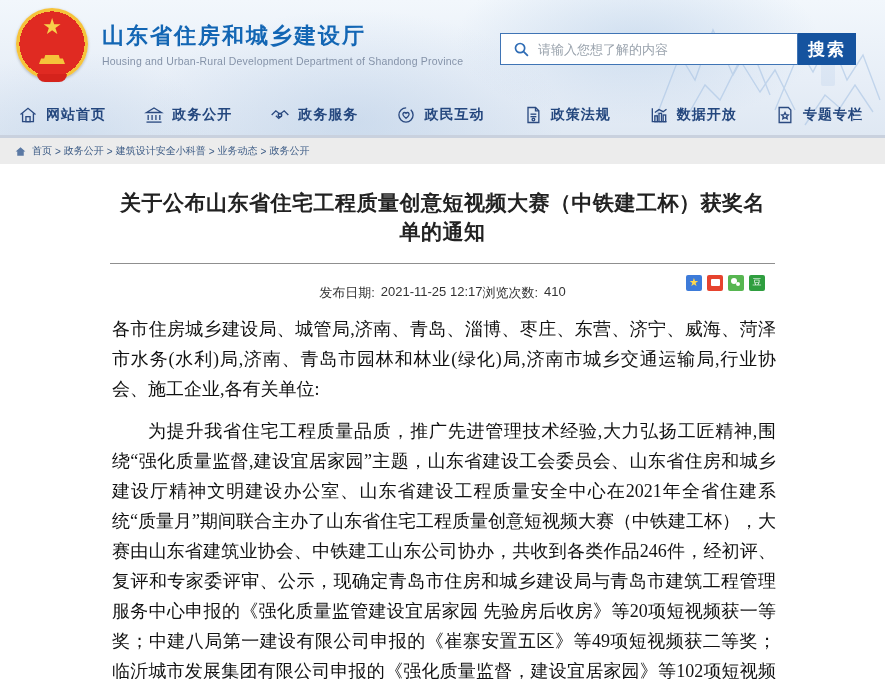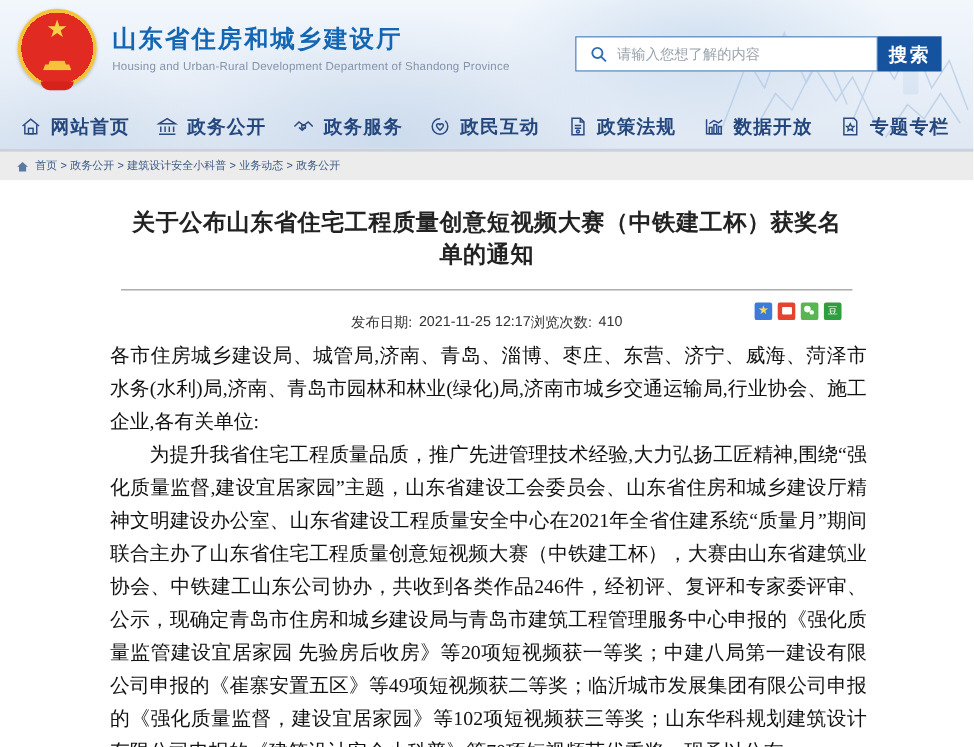--- a/index.html
+++ b/index.html
@@ -26,35 +26,35 @@
   .emblem .gate { position:absolute; left:50%; bottom:16px; transform:translateX(-50%);
     width:26px; height:9px; background:#f5c33b; clip-path:polygon(0 100%,8% 40%,20% 40%,24% 0,76% 0,80% 40%,92% 40%,100% 100%); }
   .emblem .ribbon { position:absolute; left:50%; bottom:-2px; transform:translateX(-50%);
     width:30px; height:8px; background:#d5231c; border-radius:0 0 8px 8px; }
   .brand-text { margin-left:14px; }
   .site-title { font-size:22px; font-weight:bold; color:#1366b4; letter-spacing:2px;
     font-family:"Liberation Sans","DejaVu Sans",sans-serif; }
   .site-sub { margin-top:4px; font-size:10.5px; color:#8593a9; letter-spacing:.2px; }
 
   .search { position:absolute; right:29px; top:33px; display:flex; height:32px; }
-  .search-box { width:275px; height:32px; background:#fff; border:1px solid #3f74b5;
+  .search-box { width:298px; height:32px; background:#fff; border:1px solid #3f74b5;
     display:flex; align-items:center; }
   .search-box svg { margin:0 8px 0 12px; flex:none; }
   .search-box input { border:none; outline:none; flex:1; font-size:13px; color:#333;
     font-family:inherit; background:transparent; }
   .search-box input::placeholder { color:#9aa3ad; }
   .search-btn { width:58px; height:32px; background:#15539f; color:#fff; border:none;
     font-size:17px; font-weight:bold; cursor:pointer; letter-spacing:2px; font-family:inherit; }
 
   
   .nav { position:relative; height:40px; display:flex; align-items:center;
     justify-content:space-between; padding:0 22px 0 18px; }
   .nav-item { display:flex; align-items:center; gap:8px; text-decoration:none; cursor:pointer; }
   .nav-item svg { flex:none; }
-  .nav-label { font-size:17px; font-weight:bold; color:#24477e; letter-spacing:1px; }
+  .nav-label { font-size:14px; font-weight:bold; color:#24477e; letter-spacing:1px; }
 
   
   .crumbs { height:26px; background:#ececec; display:flex; align-items:center;
     padding:0 14px; font-size:10px; color:#3c5b85; }
   .crumbs svg { margin-right:5px; flex:none; }
   .crumb { cursor:pointer; }
   .crumb-sep { margin:0 3px; color:#3c5b85; }
 
   
   .content { background:#fff; padding-top:24px; }
@@ -71,21 +71,21 @@
   .share-fav { background:#3d7bd9; color:#ffd84d; font-size:11px; }
   .share-weibo { background:#e6432e; }
   .share-weibo i { display:block; width:9px; height:7px; background:#fff; border-radius:1px; }
   .share-wechat { background:#57b651; }
   .share-wechat i { display:block; width:6px; height:6px; background:#fff; border-radius:50%;
     box-shadow:4px 3px 0 -1px #fff; margin:-3px 4px 0 0; }
   .share-douban { background:#2f9e3f; font-size:9px; }
 
   .body-text { margin:6px 97px 0 100px; font-family:"Liberation Serif","DejaVu Serif",serif;
     font-size:18px; line-height:30px; color:#111; text-align:justify; }
-  .body-text p { margin:0; }
+  .body-text p { margin:12px; }
   .indent { text-indent:2em; }
 </style>
 </head>
 <body>
 
 <div class="banner">
   <svg class="banner-art" width="260" height="135" viewBox="0 0 260 135">
     <g fill="none" stroke="#a9c4e4" stroke-width="1.4">
       <path d="M30 120 L55 55 L70 80 L88 30 L108 75 L125 45 L145 95"></path>
       <path d="M60 120 L80 85 L95 100 L115 60 L135 92 L150 70 L170 110"></path>

